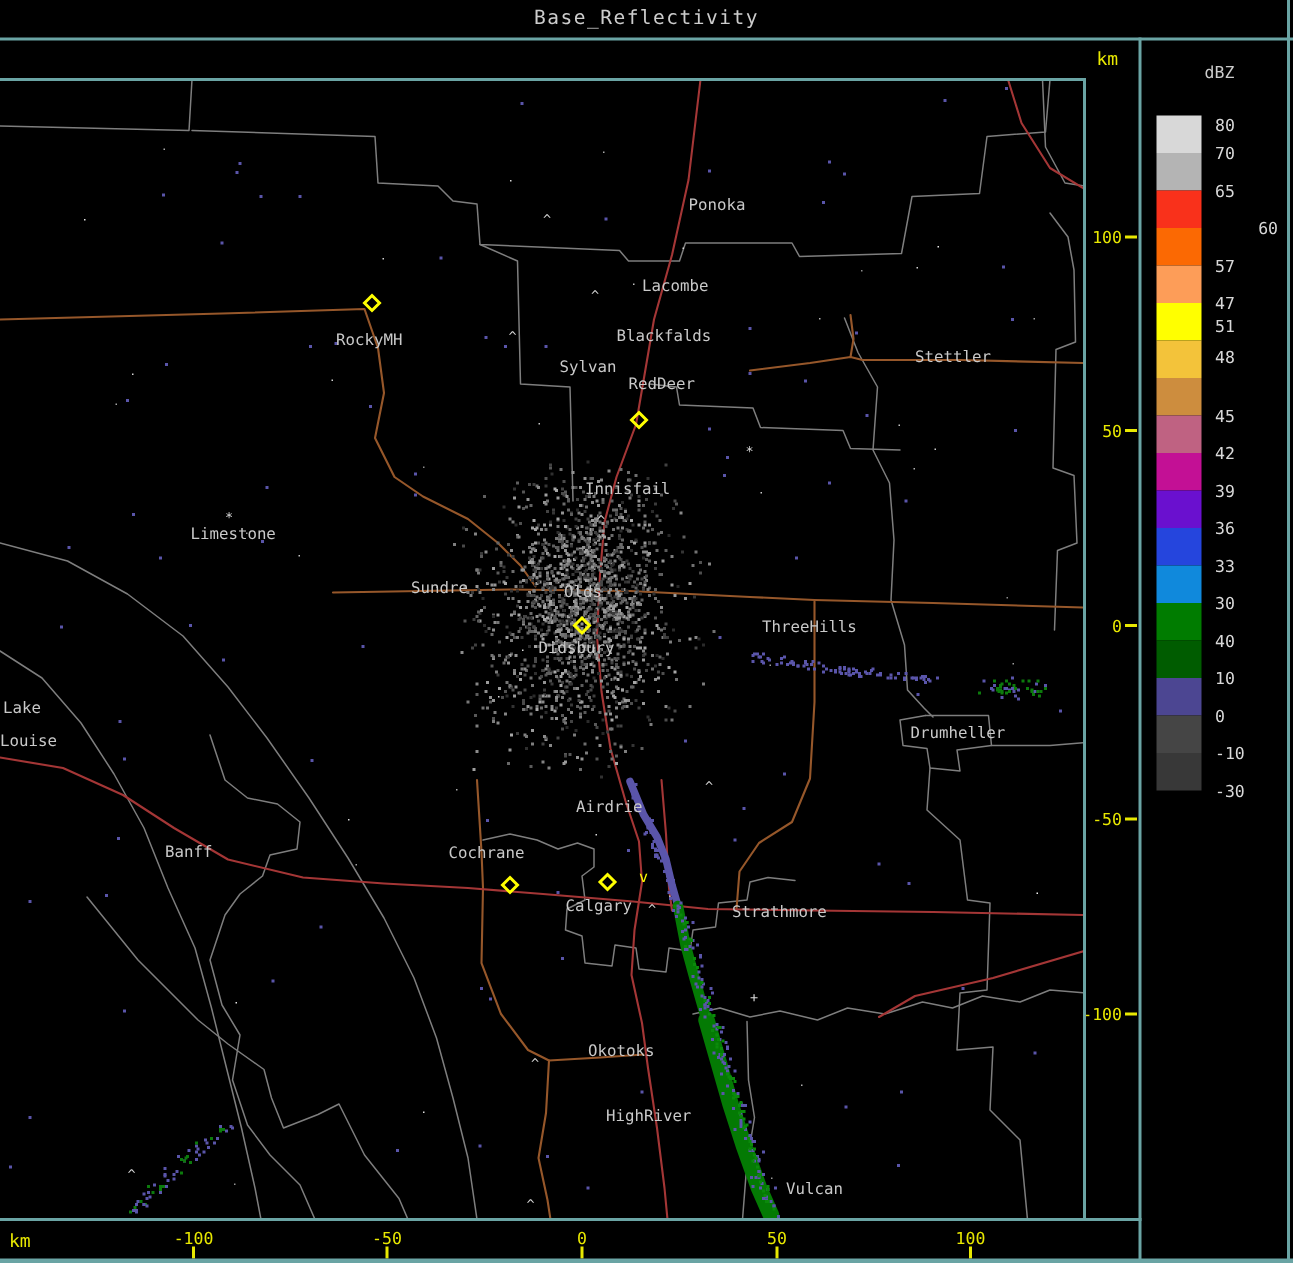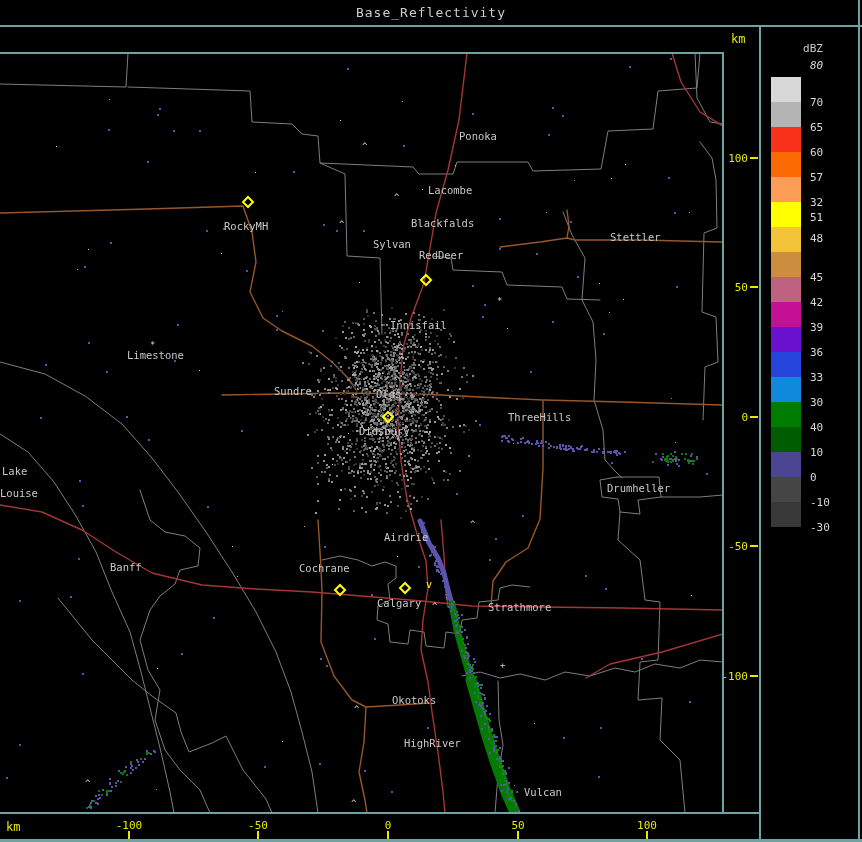--- a/index.html
+++ b/index.html
@@ -2586,26 +2586,26 @@
       <div class="cb-block" style="top: 277px; background: rgb(191, 98, 130);"></div>
       <div class="cb-block" style="top: 302px; background: rgb(195, 16, 149);"></div>
       <div class="cb-block" style="top: 327px; background: rgb(106, 16, 207);"></div>
       <div class="cb-block" style="top: 352px; background: rgb(37, 69, 221);"></div>
       <div class="cb-block" style="top: 377px; background: rgb(16, 137, 220);"></div>
       <div class="cb-block" style="top: 402px; background: rgb(0, 124, 0);"></div>
       <div class="cb-block" style="top: 427px; background: rgb(0, 92, 0);"></div>
       <div class="cb-block" style="top: 452px; background: rgb(76, 70, 146);"></div>
       <div class="cb-block" style="top: 477px; background: rgb(69, 69, 69);"></div>
       <div class="cb-block" style="top: 502px; background: rgb(56, 56, 56);"></div>
-      <div class="cb-label" style="top: 60px; font-style: italic;">80</div>
+      <div class="cb-label" style="top: 78px;">80</div>
       <div class="cb-label" style="top: 97px;">70</div>
       <div class="cb-label" style="top: 122px;">65</div>
-      <div class="cb-label" style="top: 147px;">60</div>
+      <div class="cb-label" style="top: 147px; text-align: right;">60</div>
       <div class="cb-label" style="top: 172px;">57</div>
-      <div class="cb-label" style="top: 197px;">32</div>
+      <div class="cb-label" style="top: 197px;">47</div>
       <div class="cb-label" style="top: 212px;">51</div>
       <div class="cb-label" style="top: 233px;">48</div>
       <div class="cb-label" style="top: 272px;">45</div>
       <div class="cb-label" style="top: 297px;">42</div>
       <div class="cb-label" style="top: 322px;">39</div>
       <div class="cb-label" style="top: 347px;">36</div>
       <div class="cb-label" style="top: 372px;">33</div>
       <div class="cb-label" style="top: 397px;">30</div>
       <div class="cb-label" style="top: 422px;">40</div>
       <div class="cb-label" style="top: 447px;">10</div>

